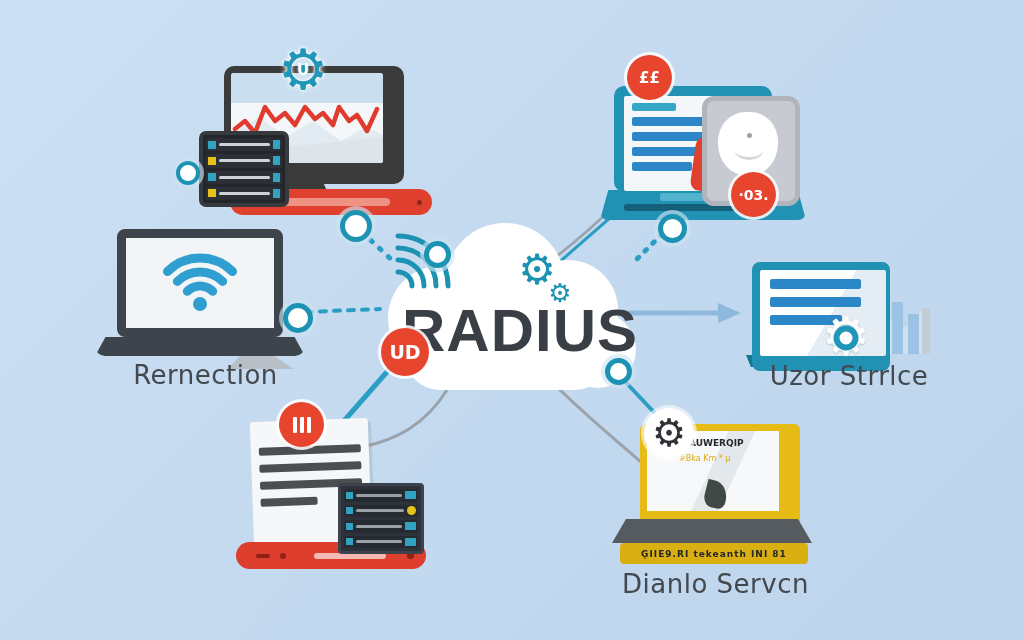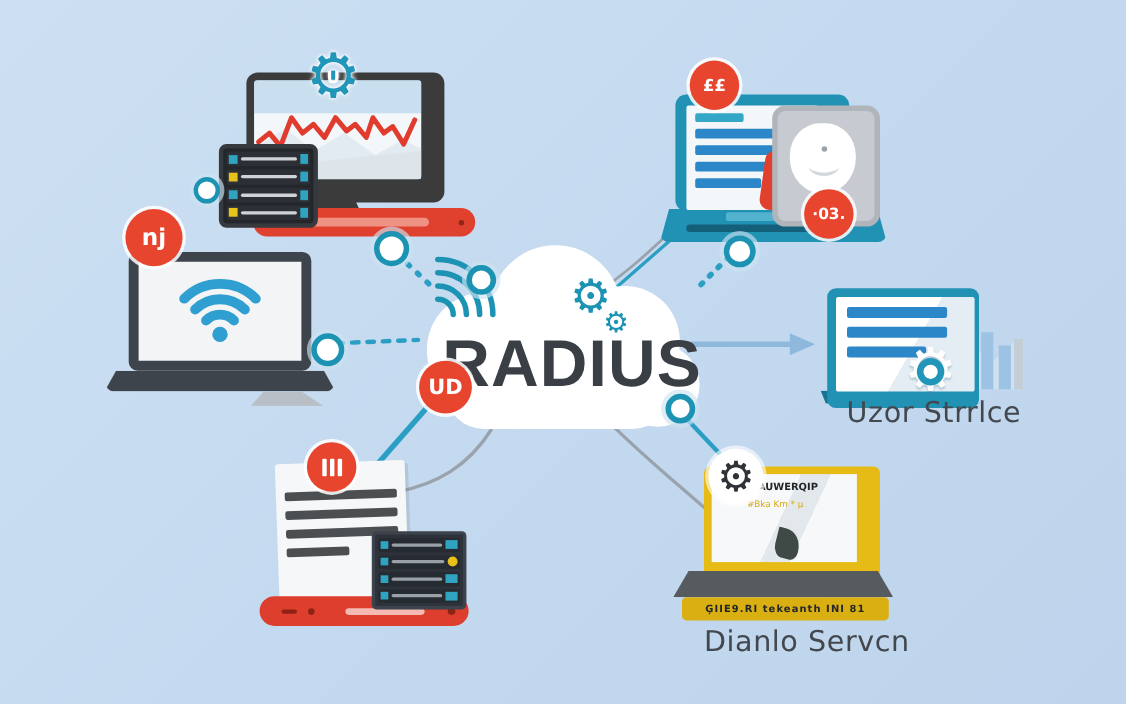--- a/index.html
+++ b/index.html
@@ -124,21 +124,21 @@
   #d1{left:283px;top:303px;width:20px;height:20px;}
   #d2{left:340px;top:210px;width:22px;height:22px;}
   #d3{left:424px;top:241px;width:17px;height:17px;}
   #d4{left:658px;top:214px;width:19px;height:19px;}
   #d5{left:605px;top:358px;width:17px;height:17px;}
   #d6{left:176px;top:161px;width:16px;height:16px;border-width:4px;}
   
   #label-wifi{left:108px;top:360px;width:195px;}
   #label-user{left:760px;top:361px;width:178px;}
   #label-doc{left:232px;top:569px;width:205px;}
-  #label-dial{left:631px;top:569px;width:205px;}
+  #label-dial{left:613px;top:569px;width:205px;}
 </style>
 </head>
 <body>
 
 <div id="stage">
 
   <svg id="overlay" width="1024" height="640" viewBox="0 0 1024 640">
 
     <path d="M 447,390 C 425,425 396,440 362,447" fill="none" stroke="#9aa3ad" stroke-width="3"></path>
     <path d="M 553,383 C 585,415 616,440 642,463" fill="none" stroke="#9aa3ad" stroke-width="3"></path>
@@ -222,35 +222,33 @@
         <span class="tline"></span>
         <span class="rsq"></span>
       </div>
   </div>
   <div id="tl-redbar" class="abs">
     <div class="clip"></div>
     <div class="stripe"></div>
     <div class="dot"></div>
   </div>
 
-  <div class="badge" id="badge-wifi">
-    <span>nj</span>
-  </div>
   <div id="wifi-frame" class="dev">
     <svg width="148" height="88" viewBox="0 0 148 88">
       <circle cx="74" cy="66" r="7" fill="#2e9fd0"></circle>
       <g fill="none" stroke="#2e9fd0" stroke-width="9" stroke-linecap="round">
         <path d="M 61.3,53.3 A 18 18 0 0 1 86.7,53.3"></path>
         <path d="M 51.4,43.4 A 32 32 0 0 1 96.6,43.4"></path>
         <path d="M 41.5,33.5 A 46 46 0 0 1 106.5,33.5"></path>
       </g>
     </svg>
   </div>
   <div id="wifi-base" class="abs"></div>
   <div id="wifi-shadow" class="abs"></div>
+  <div class="label" id="label-wifi">Rernection</div>
 
   <div class="badge" id="badge-auth-top">
     <span>££</span>
   </div>
   <div id="auth-screen" class="dev">
     <div id="auth-doc">
       <div class="adoc-top"></div>
       <div class="adoc-bar w1"></div>
       <div class="adoc-bar w2"></div>
       <div class="adoc-bar w3"></div>

